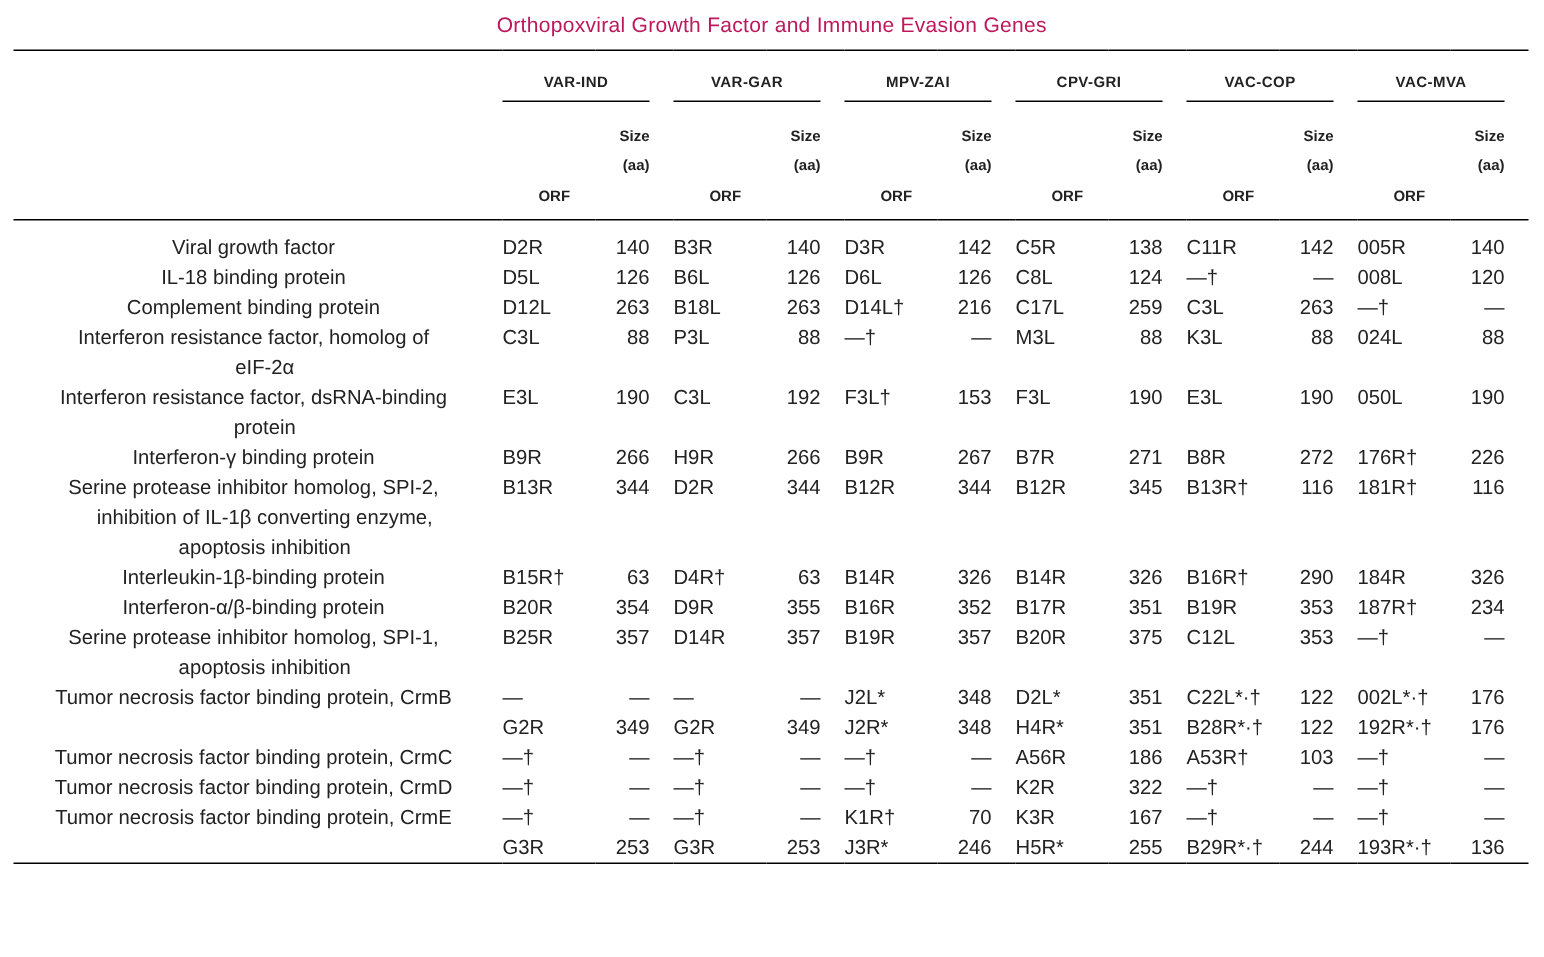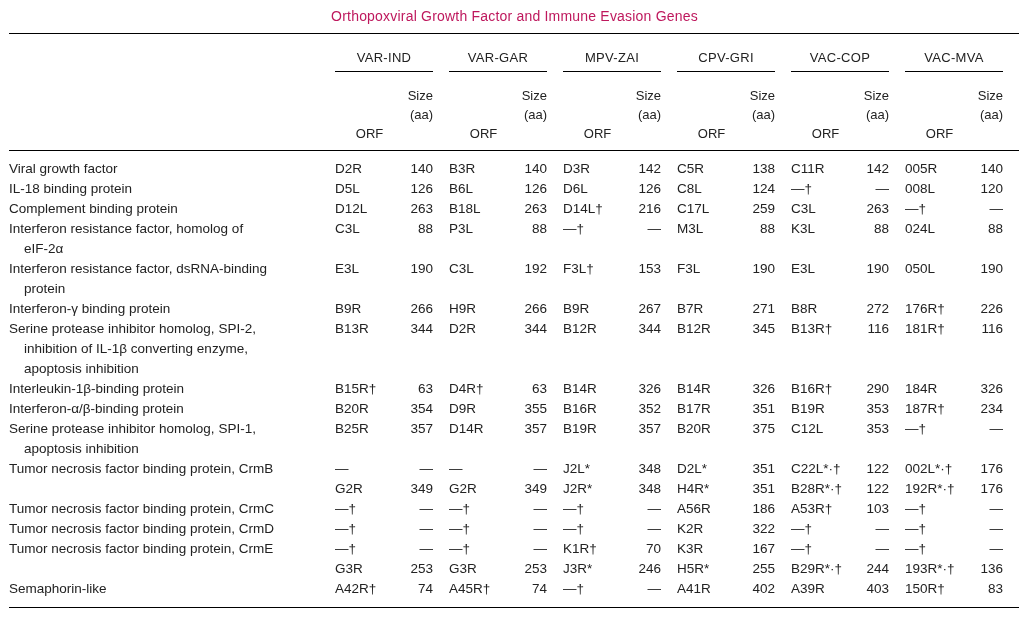--- a/index.html
+++ b/index.html
@@ -17,40 +17,40 @@
     padding:8px 0 9px 0;
     color:#be185d;
   }
   table.gene-table{
     border-collapse:collapse;
     table-layout:fixed;
     width:1010px;
     border-top:1.5px solid #000;
     border-bottom:1.5px solid #000;
   }
-  thead th{font-weight:normal;font-size:13px;color:#222;}
+  thead th{font-weight:bold;font-size:10px;color:#222;}
   th.group-th{padding:16px 0 0 0;vertical-align:bottom;}
   .group-underline{
     border-bottom:1px solid #000;
     margin-right:16px;
     padding-bottom:6px;
     text-align:center;
     letter-spacing:.3px;
   }
   tr.subhead th{border-bottom:1.5px solid #000;vertical-align:bottom;}
   th.orf-h{text-align:center;padding:14px 0 9px 7px;}
   th.size-h{text-align:right;padding:14px 16px 26px 0;line-height:19px;}
   tbody td{
     vertical-align:top;
     font-size:13.5px;
     line-height:20px;
     padding:0;
     color:#222;
   }
-  td.label-cell{padding-right:6px;}
+  td.label-cell{padding-right:6px;text-align:center;}
   td.label-cell div.cont{margin-left:15px;}
   td.orf{text-align:left;white-space:nowrap;}
   td.size{text-align:right;padding-right:16px;white-space:nowrap;}
   tbody tr:first-child td{padding-top:8px;}
   tbody tr.last td{padding-bottom:8px;}
 </style>
 </head>
 <body>
 
 <div class="page">
@@ -394,32 +394,15 @@
           <td class="size">253</td>
           <td class="orf">J3R*</td>
           <td class="size">246</td>
           <td class="orf">H5R*</td>
           <td class="size">255</td>
           <td class="orf">B29R*·†</td>
           <td class="size">244</td>
           <td class="orf">193R*·†</td>
           <td class="size">136</td>
         </tr>
-        <tr class="last">
-          <td class="label-cell">
-            <div>Semaphorin-like</div>
-          </td>
-          <td class="orf">A42R†</td>
-          <td class="size">74</td>
-          <td class="orf">A45R†</td>
-          <td class="size">74</td>
-          <td class="orf">—†</td>
-          <td class="size">—</td>
-          <td class="orf">A41R</td>
-          <td class="size">402</td>
-          <td class="orf">A39R</td>
-          <td class="size">403</td>
-          <td class="orf">150R†</td>
-          <td class="size">83</td>
-        </tr>
       </tbody>
   </table>
 </div>
 
 </body></html>

